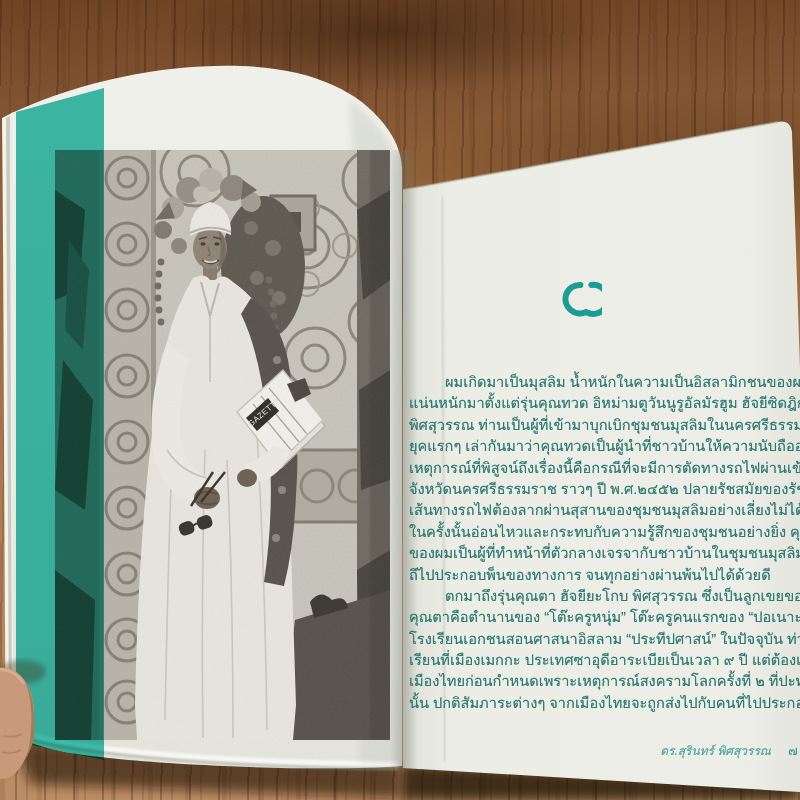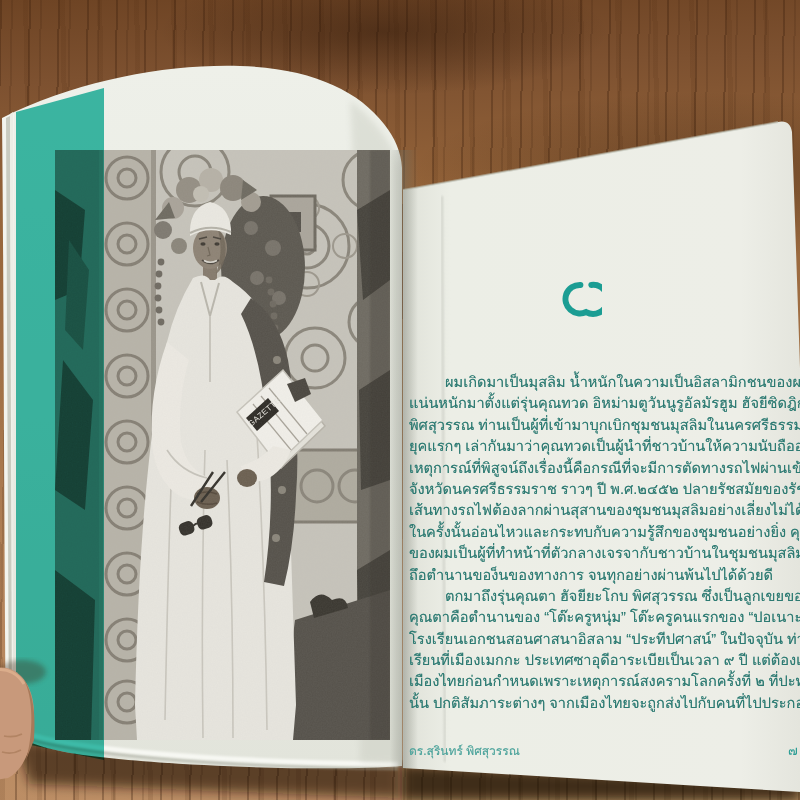--- a/index.html
+++ b/index.html
@@ -25,22 +25,23 @@
   #text-block{
     position:absolute;left:409px;top:372px;width:368px;
     color:#2c7a72;
     font-size:14.6px;line-height:21.4px;
     text-shadow:0 0 .5px rgba(44,122,114,.55);
   }
   .tline{white-space:nowrap;overflow:visible;height:21.4px;}
   .indent{padding-left:36px;}
   #running-footer{
     position:absolute;left:409px;top:741px;width:362px;
-    font-size:12px;color:#4da49c;
+    text-align:right;font-size:12px;color:#4da49c;
     text-shadow:0 0 .4px rgba(77,164,156,.5);
+    font-style:italic;
   }
   #page-number-partial{
     position:absolute;left:788px;top:740px;font-size:13px;color:#2a9d94;
     width:12px;overflow:hidden;
   }
   #chapter-numeral{position:absolute;left:556px;top:272px;width:46px;height:50px;}
 </style>
 </head>
 <body>
 
@@ -288,21 +289,21 @@
 <div id="text-block">
   <div class="tline indent">ผมเกิดมาเป็นมุสลิม น้ำหนักในความเป็นอิสลามิกชนของผม</div>
   <div class="tline">แน่นหนักมาตั้งแต่รุ่นคุณทวด อิหม่ามตูวันนูรูอัลมัรฮูม ฮัจยีซิดฎิก</div>
   <div class="tline">พิศสุวรรณ ท่านเป็นผู้ที่เข้ามาบุกเบิกชุมชนมุสลิมในนครศรีธรรมราชตั้งแต่</div>
   <div class="tline">ยุคแรกๆ เล่ากันมาว่าคุณทวดเป็นผู้นำที่ชาวบ้านให้ความนับถืออย่างยิ่ง</div>
   <div class="tline">เหตุการณ์ที่พิสูจน์ถึงเรื่องนี้คือกรณีที่จะมีการตัดทางรถไฟผ่านเข้ามาใน</div>
   <div class="tline">จังหวัดนครศรีธรรมราช ราวๆ ปี พ.ศ.๒๔๕๒ ปลายรัชสมัยของรัชกาลที่ ๕</div>
   <div class="tline">เส้นทางรถไฟต้องลากผ่านสุสานของชุมชนมุสลิมอย่างเลี่ยงไม่ได้ เหตุการณ์</div>
   <div class="tline">ในครั้งนั้นอ่อนไหวและกระทบกับความรู้สึกของชุมชนอย่างยิ่ง คุณทวด</div>
   <div class="tline">ของผมเป็นผู้ที่ทำหน้าที่ตัวกลางเจรจากับชาวบ้านในชุมชนมุสลิมให้เข้าใจ</div>
-  <div class="tline">ถึอตำนานของ็นของทางการ จนทุกอย่างผ่านพ้นไปได้ด้วยดี</div>
+  <div class="tline">ถึไปประกอบพ็นของทางการ จนทุกอย่างผ่านพ้นไปได้ด้วยดี</div>
   <div class="tline indent">ตกมาถึงรุ่นคุณตา ฮัจยียะโกบ พิศสุวรรณ ซึ่งเป็นลูกเขยของคุณทวด</div>
   <div class="tline">คุณตาคือตำนานของ “โต๊ะครูหนุ่ม” โต๊ะครูคนแรกของ “ปอเนาะบ้านตาล” หรือ</div>
   <div class="tline">โรงเรียนเอกชนสอนศาสนาอิสลาม “ประทีปศาสน์” ในปัจจุบัน ท่านเดินทางไป</div>
   <div class="tline">เรียนที่เมืองเมกกะ ประเทศซาอุดีอาระเบียเป็นเวลา ๙ ปี แต่ต้องเดินทางกลับ</div>
   <div class="tline">เมืองไทยก่อนกำหนดเพราะเหตุการณ์สงครามโลกครั้งที่ ๒ ที่ปะทุขึ้นในช่วงเวลา</div>
   <div class="tline">นั้น ปกติสัมภาระต่างๆ จากเมืองไทยจะถูกส่งไปกับคนที่ไปประกอบพิธีฮัจญ์</div>
 </div>
 
 <div id="running-footer">ดร.สุรินทร์ พิศสุวรรณ</div>
 <div id="page-number-partial">๗</div>

